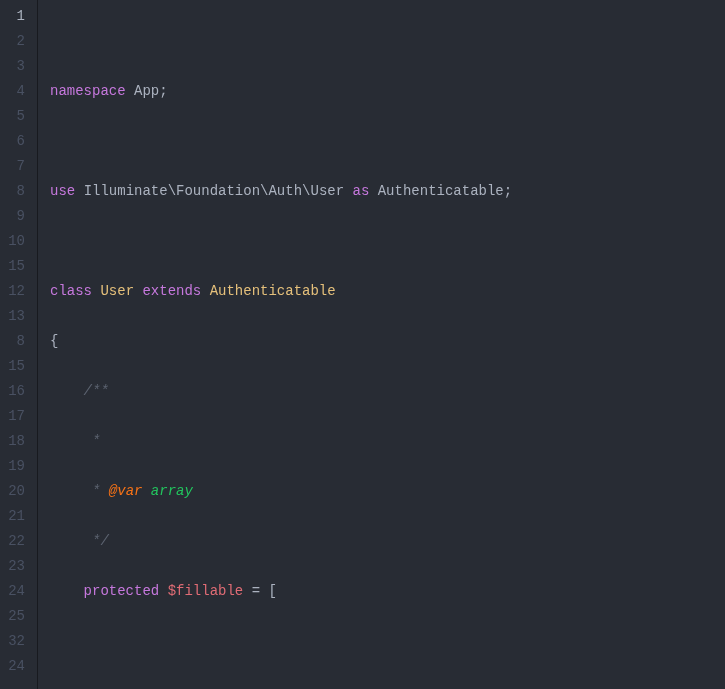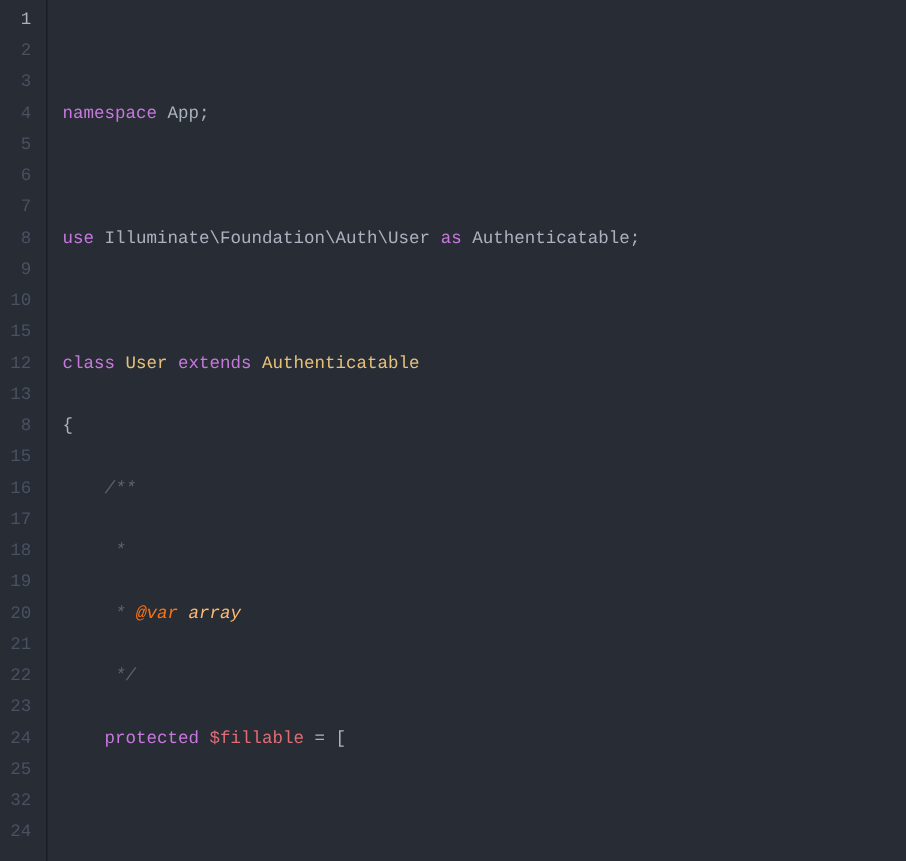--- a/index.html
+++ b/index.html
@@ -38,21 +38,21 @@
     }
     .code-line {
       display: block;
       min-height: 25px;
     }
     .tok-tag { color: #e06c75; }
     .tok-keyword { color: #c678dd; text-align: center; }
     .tok-classname { color: #e5c07b; }
     .tok-comment { color: #5c6370; font-style: italic; }
     .tok-doctag { color: #f97316; font-style: italic; }
-    .tok-doctype { color: #fdba74; font-style: italic; }
+    .tok-doctype { color: #22c55e; font-style: italic; }
     .tok-var { color: #e06c75; }
     .tok-punct { color: #abb2bf; }
     .tok-backslash { color: #abb2bf; }
     .tok-white { color: #abb2bf; }
   </style>
 </head>
 <body>
 
 <div class="editor">
   <div class="gutter">

